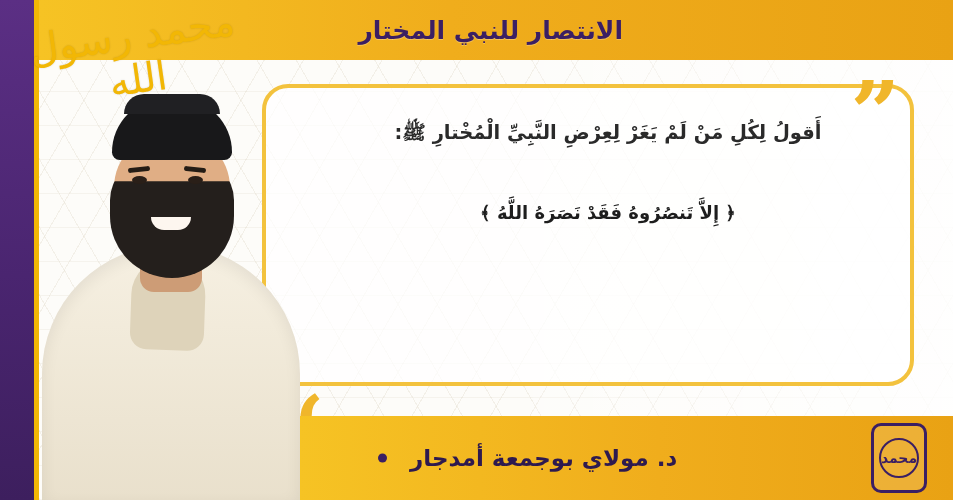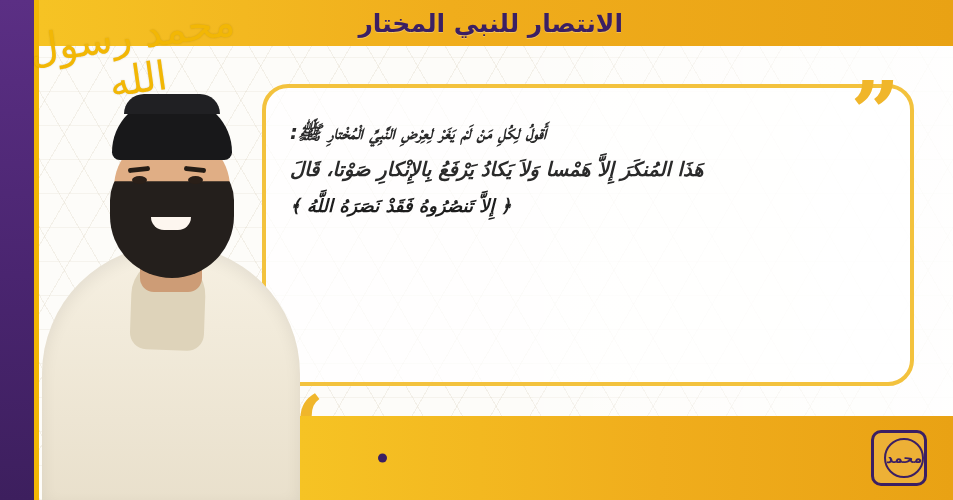--- a/index.html
+++ b/index.html
@@ -49,21 +49,21 @@
     position: absolute;
     left: 34px; top: 0;
     width: 5px; height: 500px;
     background: #f2b705;
   }
 
   
   .top-bar {
     position: absolute;
     left: 39px; top: 0;
-    width: 914px; height: 46px;
+    width: 914px; height: 60px;
     background: linear-gradient(90deg, #f6c324 0%, #f0ad1c 45%, #e9a214 100%);
     display: flex;
     align-items: center;
     justify-content: flex-start;
     padding: 0 30px;
   }
   .top-bar-title {
     font-size: 25px;
     font-weight: bold;
     color: #3b1f63;
@@ -101,34 +101,34 @@
     position: absolute;
     left: 262px; top: 84px;
     width: 652px; height: 302px;
     border: 4px solid #f3c23d;
     border-radius: 26px;
     background: rgba(255,255,255,0.72);
   }
 
   .quote-text {
     position: absolute;
-    left: 24px; top: 26px;
+    left: 40px; top: 26px;
     width: 604px;
     direction: rtl;
-    text-align: left;
+    text-align: center;
     color: #2a2a2a;
     font-size: 19.5px;
     font-weight: bold;
     line-height: 1.92;
     letter-spacing: 0px;
-    font-style: italic;
   }
   .quote-text .verse {
     color: #1d1d1d;
     font-size: 18px;
+    margin-top: 45px;
   }
 
   .quote-mark {
     position: absolute;
     color: #f0b62b;
     font-size: 86px;
     font-weight: bold;
     line-height: 1;
     font-family: "DejaVu Serif", "Liberation Serif", serif;
   }
@@ -241,26 +241,26 @@
     left: 78px; top: 50%;
     transform: translateY(-50%);
     width: 9px; height: 9px;
     border-radius: 50%;
     background: #3b1f63;
   }
   .logo-badge {
     position: absolute;
     right: 26px; top: 50%;
     transform: translateY(-50%);
-    width: 56px; height: 56px;
+    width: 56px; height: 70px;
     border: 3px solid #3b1f63;
     border-radius: 10px;
     display: flex;
     align-items: center;
-    justify-content: flex-start;
+    justify-content: center;
     background: rgba(255,255,255,0.14);
   }
   .logo-badge-inner {
     width: 40px; height: 40px;
     border: 2px solid #3b1f63;
     border-radius: 50%;
     display: flex;
     align-items: center;
     justify-content: center;
     font-size: 14px;
@@ -295,21 +295,20 @@
   <div class="seal-calligraphy">
     <div class="glyph">محمد رسول الله</div>
   </div>
 
   <div class="quote-panel">
     <div class="quote-mark open">”</div>
     <div class="quote-mark close">”</div>
 
     <div class="quote-text">
       <div>أَقولُ لِكُلِ مَنْ لَمْ يَغَرْ لِعِرْضِ النَّبِيِّ الْمُخْتارِ ﷺ:</div>
-      <div>هَذَا المُنكَرَ إِلاَّ هَمْسا وَلاَ يَكادُ يَرْفَعُ بِالإِنْكارِ صَوْتا، قَالَ</div>
       <div class="verse">﴿ إِلاَّ تَنصُرُوهُ فَقَدْ نَصَرَهُ اللَّهُ ﴾</div>
     </div>
   </div>
 
   <div class="portrait">
     <div class="p-body"></div>
     <div class="p-collar"></div>
     <div class="p-neck"></div>
     <div class="p-head"></div>
     <div class="p-beard"></div>
@@ -319,18 +318,19 @@
     <div class="p-brow l"></div>
     <div class="p-brow r"></div>
     <div class="p-cap"></div>
     <div class="p-cap-top"></div>
   </div>
 
   <div class="bottom-left-block"></div>
 
   <div class="bottom-strip">
     <div class="sep-dot"></div>
+    <div class="author-name">د. مولاي بوجمعة أمدجار</div>
     <div class="logo-badge">
       <div class="logo-badge-inner">محمد</div>
     </div>
   </div>
 
 </div>
 
 </body></html>

